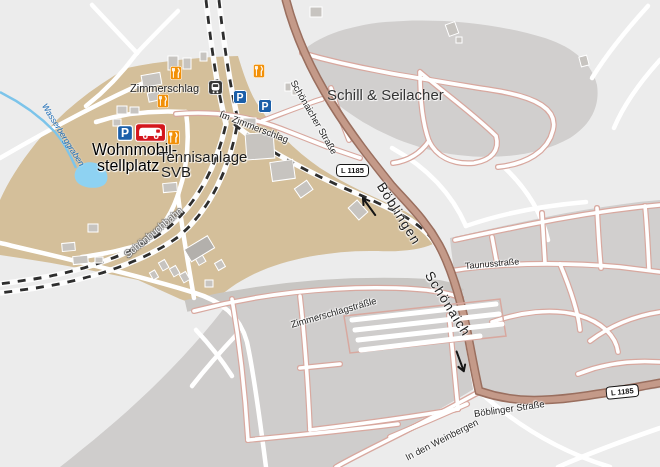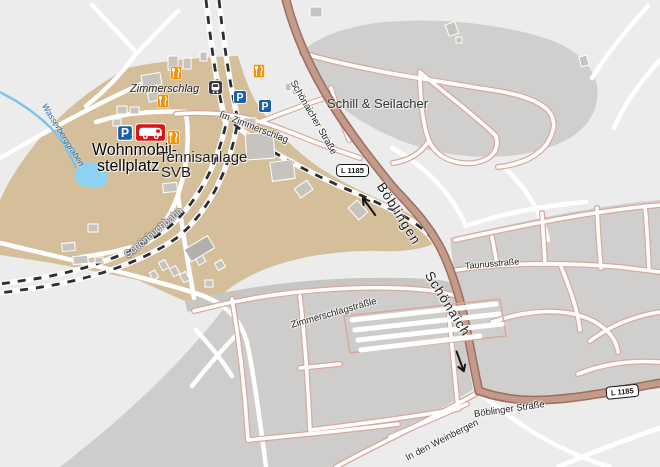--- a/index.html
+++ b/index.html
@@ -4,22 +4,22 @@
 <style>
   html,body{margin:0;padding:0;background:#888;}
   .map{position:relative;width:660px;height:467px;overflow:hidden;background:#ececec;
        font-family:"Liberation Sans",sans-serif;}
   .map svg.base{position:absolute;left:0;top:0;}
   .overlay{position:absolute;left:0;top:0;width:660px;height:467px;}
   .lbl{position:absolute;white-space:nowrap;transform-origin:0 50%;line-height:1;}
   .street{font-size:9.5px;color:#262626;text-shadow:0 0 2px #fff,0 0 2px #fff,1px 1px 1px #fff,-1px -1px 1px #fff;}
   .street-sm{font-size:9px;color:#262626;text-shadow:0 0 2px #fff,1px 1px 1px #fff,-1px -1px 1px #fff;}
   .dest{font-size:13.5px;color:#1f1f1f;letter-spacing:1.2px;text-shadow:0 0 2px #fff,0 0 3px #fff,1px 1px 1px #fff;}
-  .place{font-size:13px;color:#333;text-shadow:0 0 2px #fff,1px 1px 1px #fff;margin-top:10px;}
-  .place-name{font-size:11px;color:#1a1a1a;text-shadow:0 0 2px #fff,0 0 2px #fff,1px 1px 1px #fff;font-style:italic;}
+  .place{font-size:15px;color:#333;text-shadow:0 0 2px #fff,1px 1px 1px #fff;}
+  .place-name{font-size:11px;color:#1a1a1a;text-shadow:0 0 2px #fff,0 0 2px #fff,1px 1px 1px #fff;}
   .rail-lbl{font-size:10px;color:#fafafa;text-shadow:0 1px 1px #6e6e6e,0 -1px 1px #6e6e6e,1px 0 1px #6e6e6e,-1px 0 1px #6e6e6e;}
   .water-lbl{font-size:8.5px;font-style:italic;color:#1d6cb5;text-shadow:0 0 2px #fff;}
   .poi-red{font-size:16px;font-weight:normal;color:#000000;text-shadow:0 0 2px #fff,0 0 2px #fff,1px 1px 1px #fff;}
   .poi-dark{font-size:15px;color:#1a1a1a;text-shadow:0 0 2px #fff,1px 1px 1px #fff;}
   .badge{position:absolute;background:#fff;border:1.4px solid #161616;border-radius:4px;
          font-size:7.5px;font-weight:bold;color:#111;padding:1px 4px;line-height:1.2;transform-origin:0 50%;}
   .icon{position:absolute;display:block;}
   .arrow{position:absolute;transform-origin:0 50%;}
 </style>
 </head>

